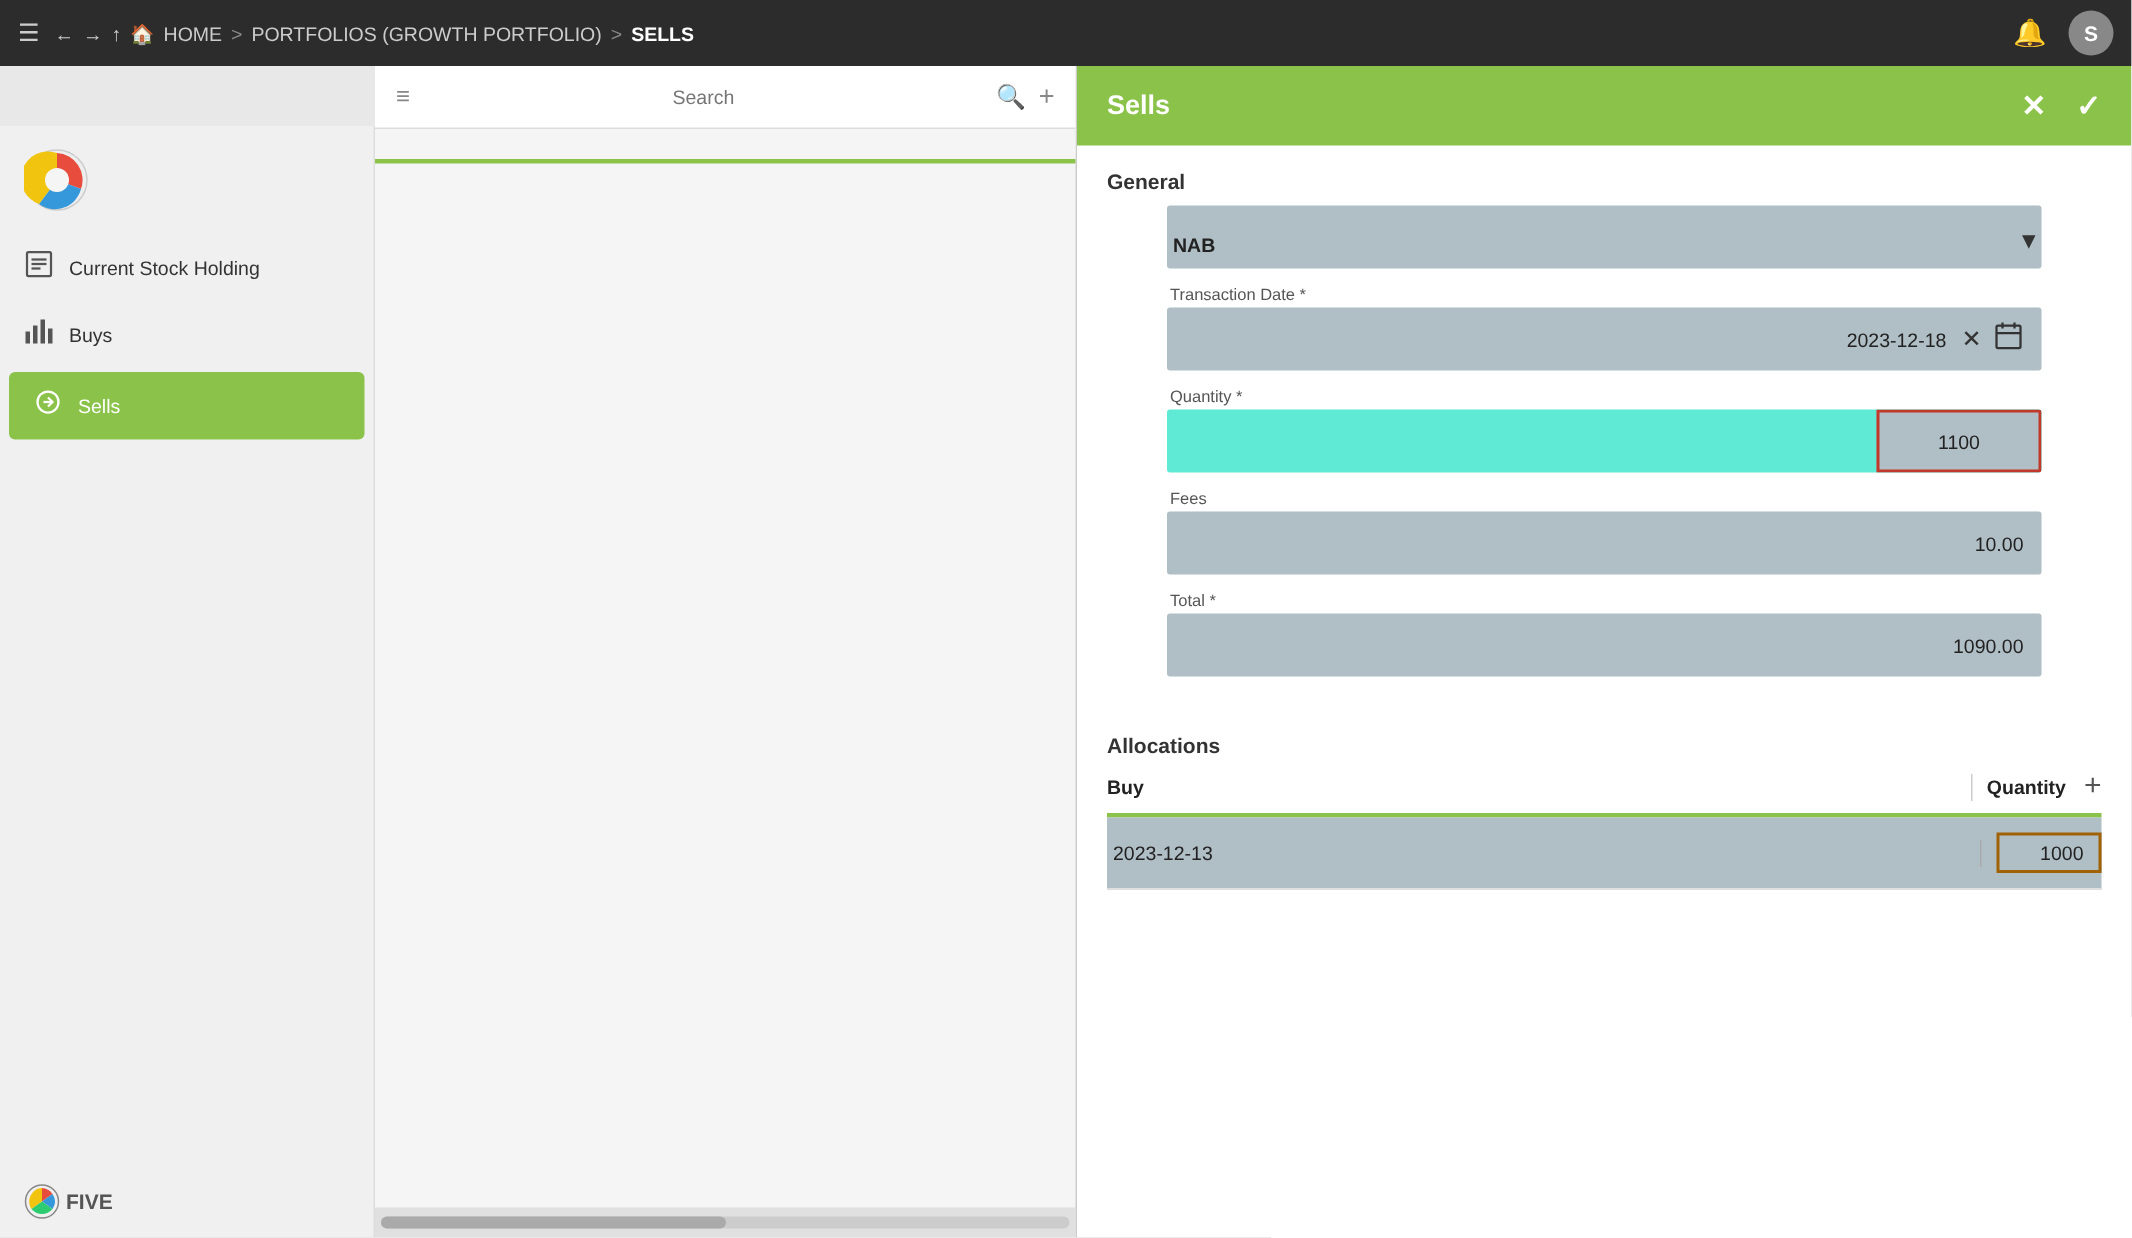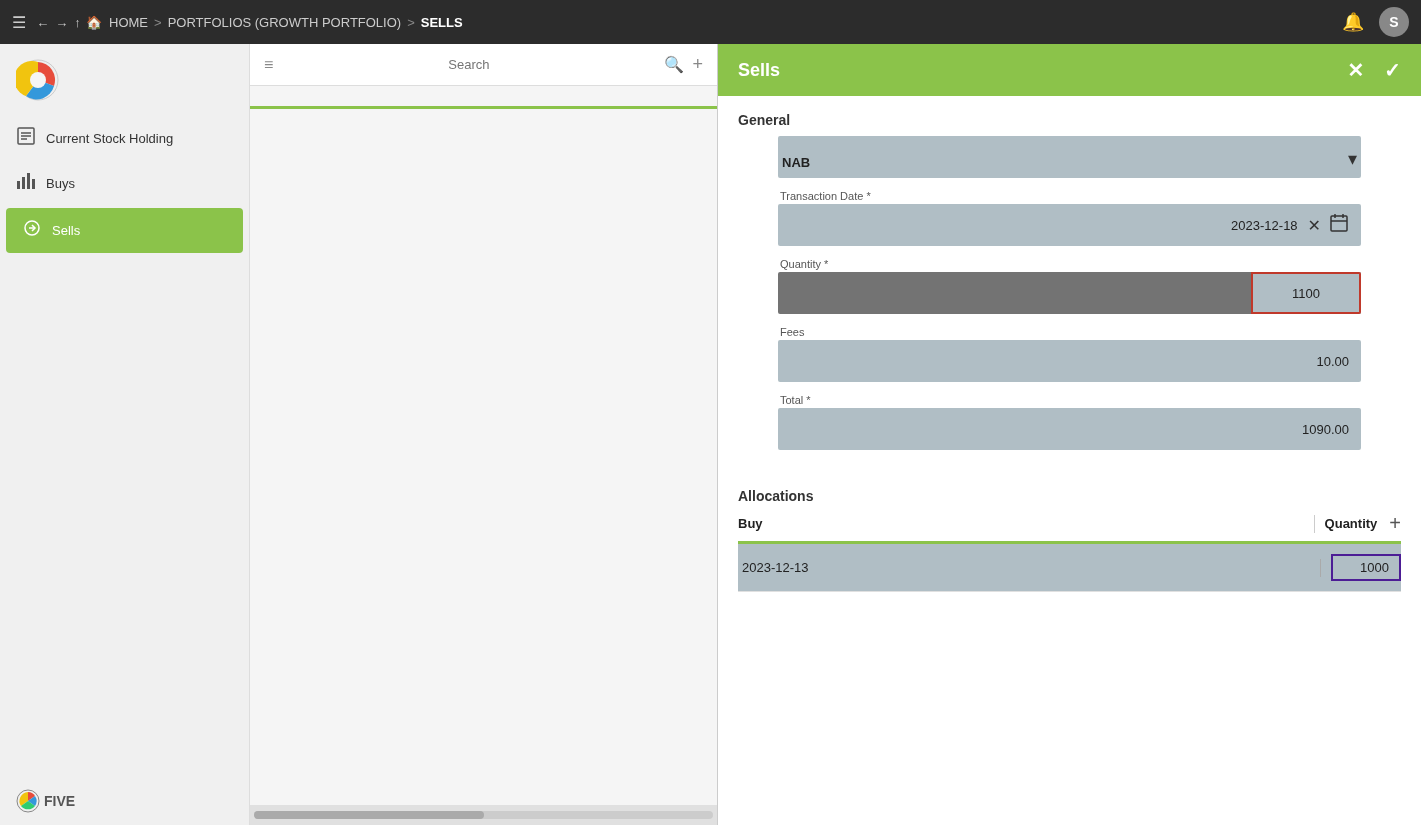--- a/index.html
+++ b/index.html
@@ -33,20 +33,21 @@
     .main-layout { display: flex; flex: 1; overflow: hidden; }
 
     
     .sidebar {
       width: 250px;
       background: #f0f0f0;
       display: flex;
       flex-direction: column;
       flex-shrink: 0;
       border-right: 1px solid #ddd;
+      margin-top: 40px;
     }
     .sidebar-logo {
       padding: 14px 16px;
       display: flex;
       align-items: center;
     }
     .sidebar-item {
       display: flex;
       align-items: center;
       gap: 10px;
@@ -188,21 +189,21 @@
       align-items: center;
       justify-content: flex-end;
       color: #222;
       font-size: 13px;
       position: relative;
       min-height: 42px;
     }
 
     .quantity-field-wrapper {
       display: flex;
-      background: #737373;
+      background: #5eead4;
       border-radius: 2px;
       overflow: hidden;
       min-height: 42px;
     }
     .quantity-field-left {
       flex: 1;
       display: flex;
       align-items: center;
       padding: 10px 12px;
     }
@@ -258,21 +259,21 @@
     .alloc-row {
       display: flex;
       align-items: center;
       padding: 10px 0;
       border-bottom: 1px solid #e0e0e0;
       background: #b0bec5;
     }
     .alloc-row-buy { flex: 1; font-size: 13px; color: #222; padding-left: 0; }
     .alloc-row-sep { width: 1px; background: #aaa; height: 18px; margin: 0 10px; }
     .alloc-row-qty-outlined {
-      border: 2px solid #4c1d95;
+      border: 2px solid #a16207;
       background: #b0bec5;
       font-size: 13px;
       color: #222;
       padding: 4px 10px;
       text-align: right;
       min-width: 70px;
     }
 
     
     .five-logo {

